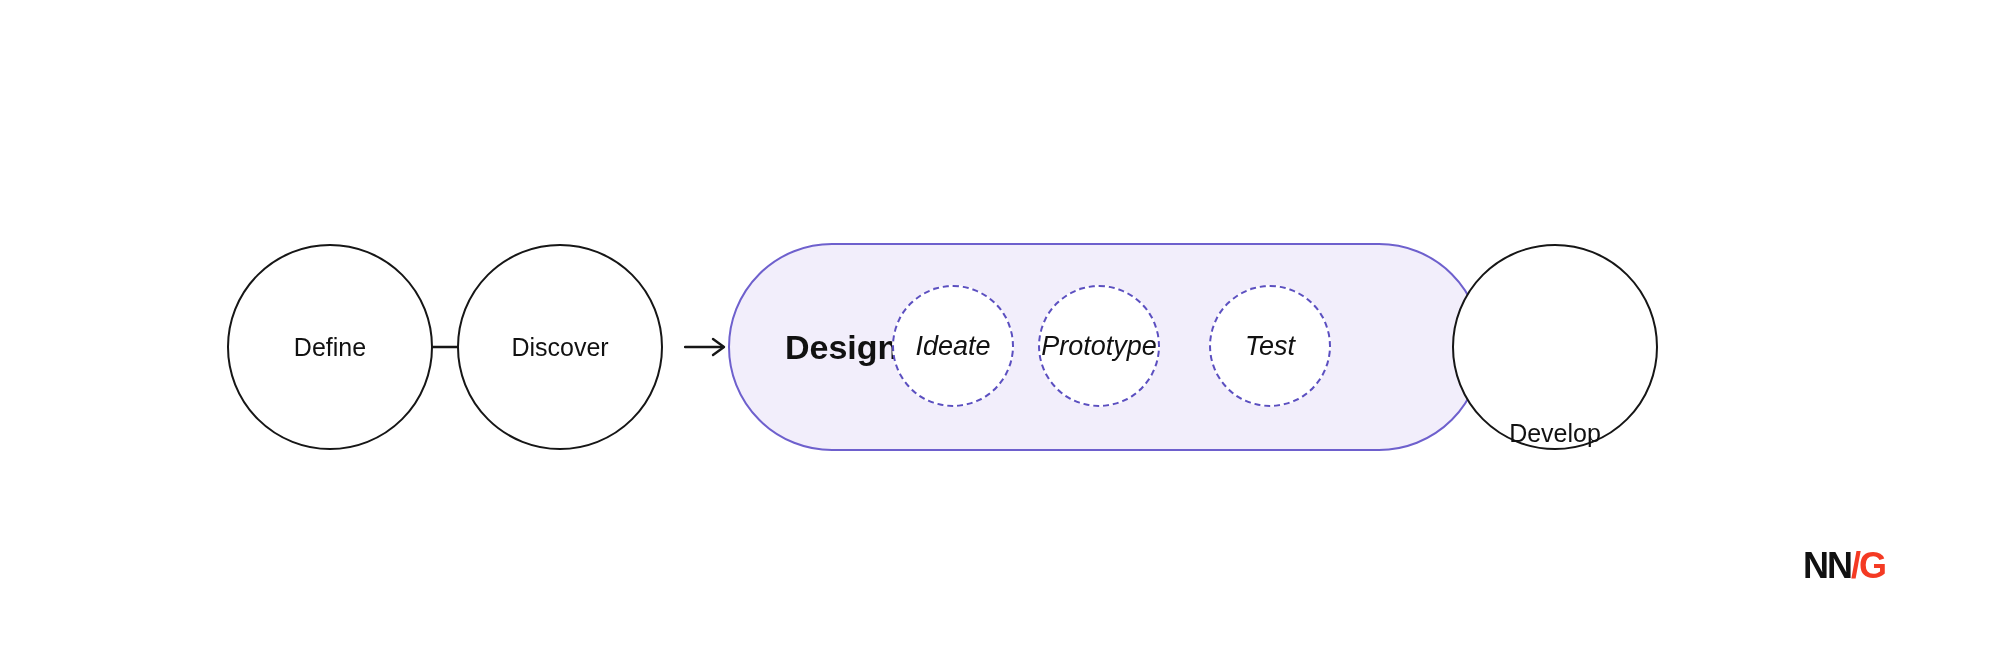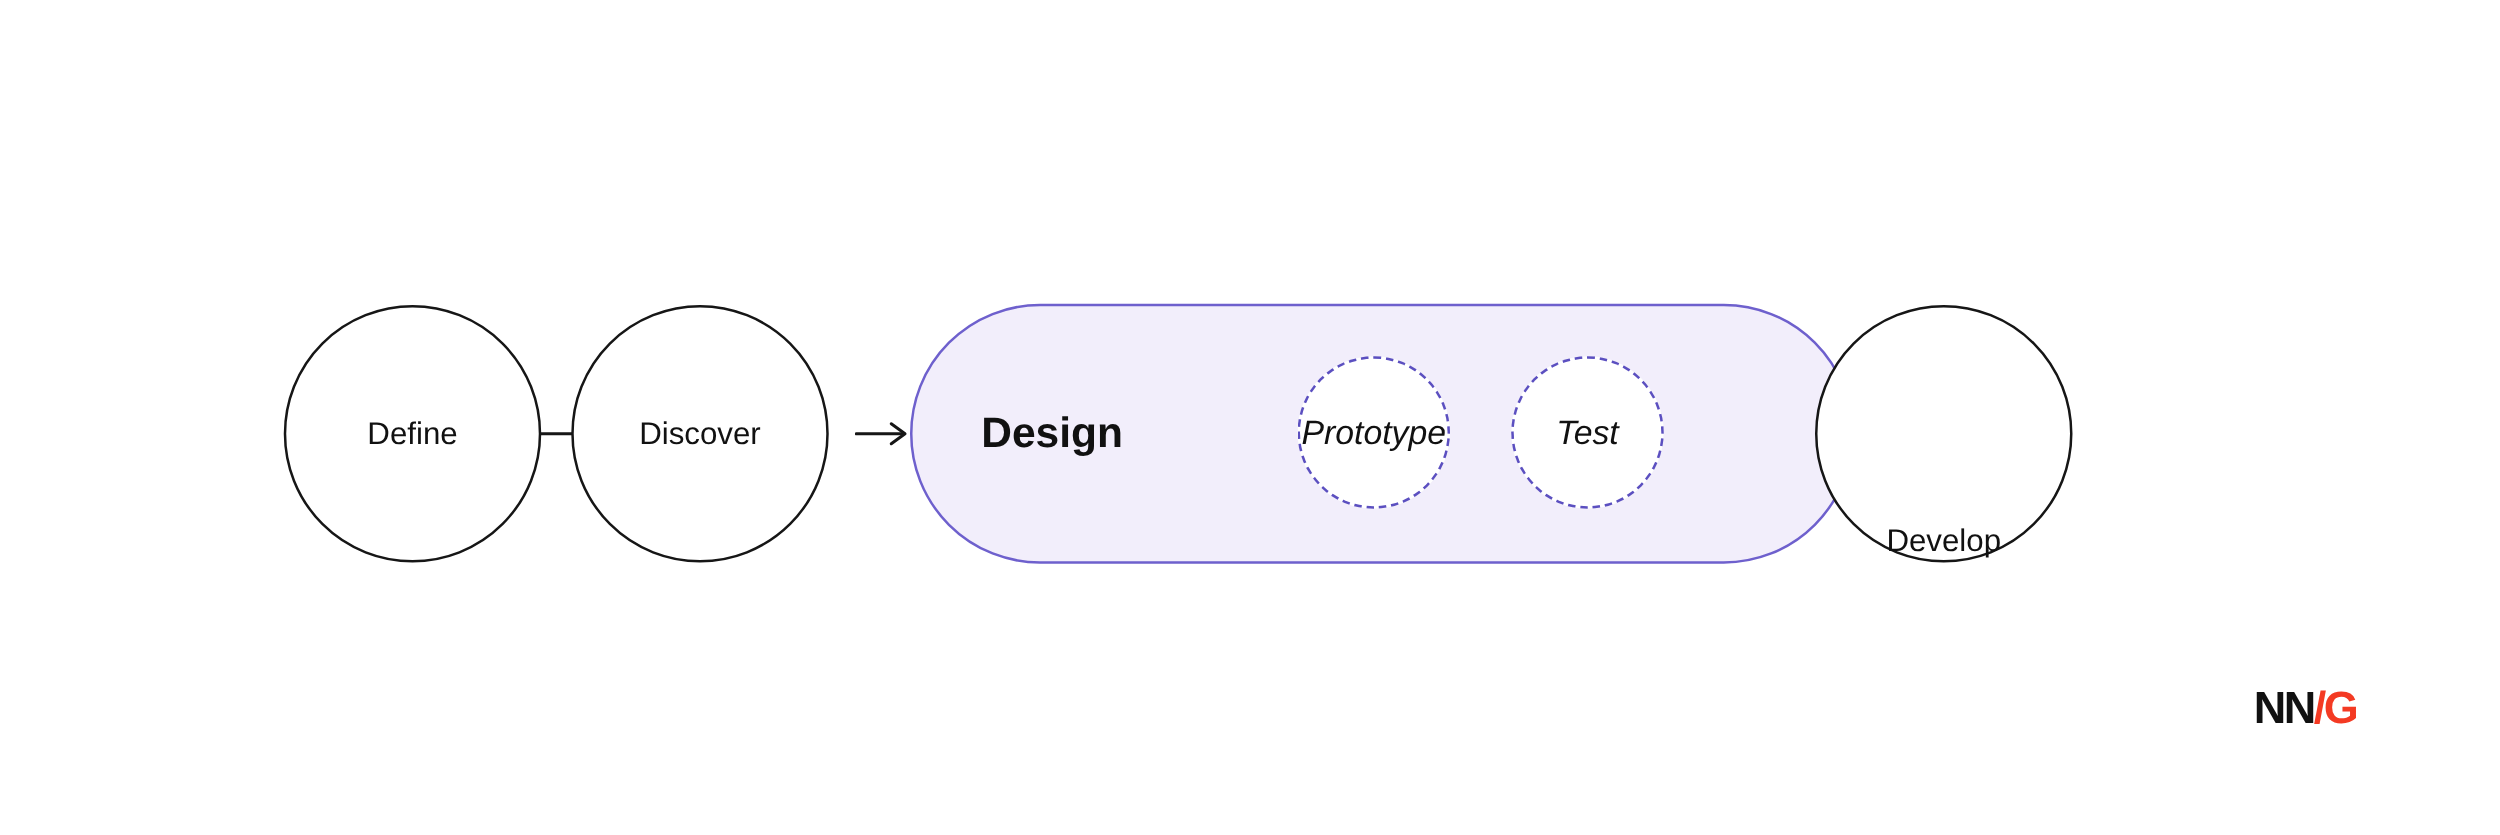--- a/index.html
+++ b/index.html
@@ -129,20 +129,23 @@
   </div>
 
   <svg class="arrow a-2" viewBox="0 0 44 24">
     <line x1="1" y1="12" x2="39" y2="12"></line>
     <polyline points="29,4 40,12 29,20"></polyline>
   </svg>
 
   <div class="pill">
     <span class="pill-label">Design</span>
 
+    <div class="substage s-ideate">
+      <span class="substage-label">Ideate</span>
+    </div>
     <div class="substage s-prototype">
       <span class="substage-label">Prototype</span>
     </div>
     <div class="substage s-test">
       <span class="substage-label">Test</span>
     </div>
   </div>
 
   <svg class="arrow a-3" viewBox="0 0 44 24">
     <line x1="1" y1="12" x2="39" y2="12"></line>

